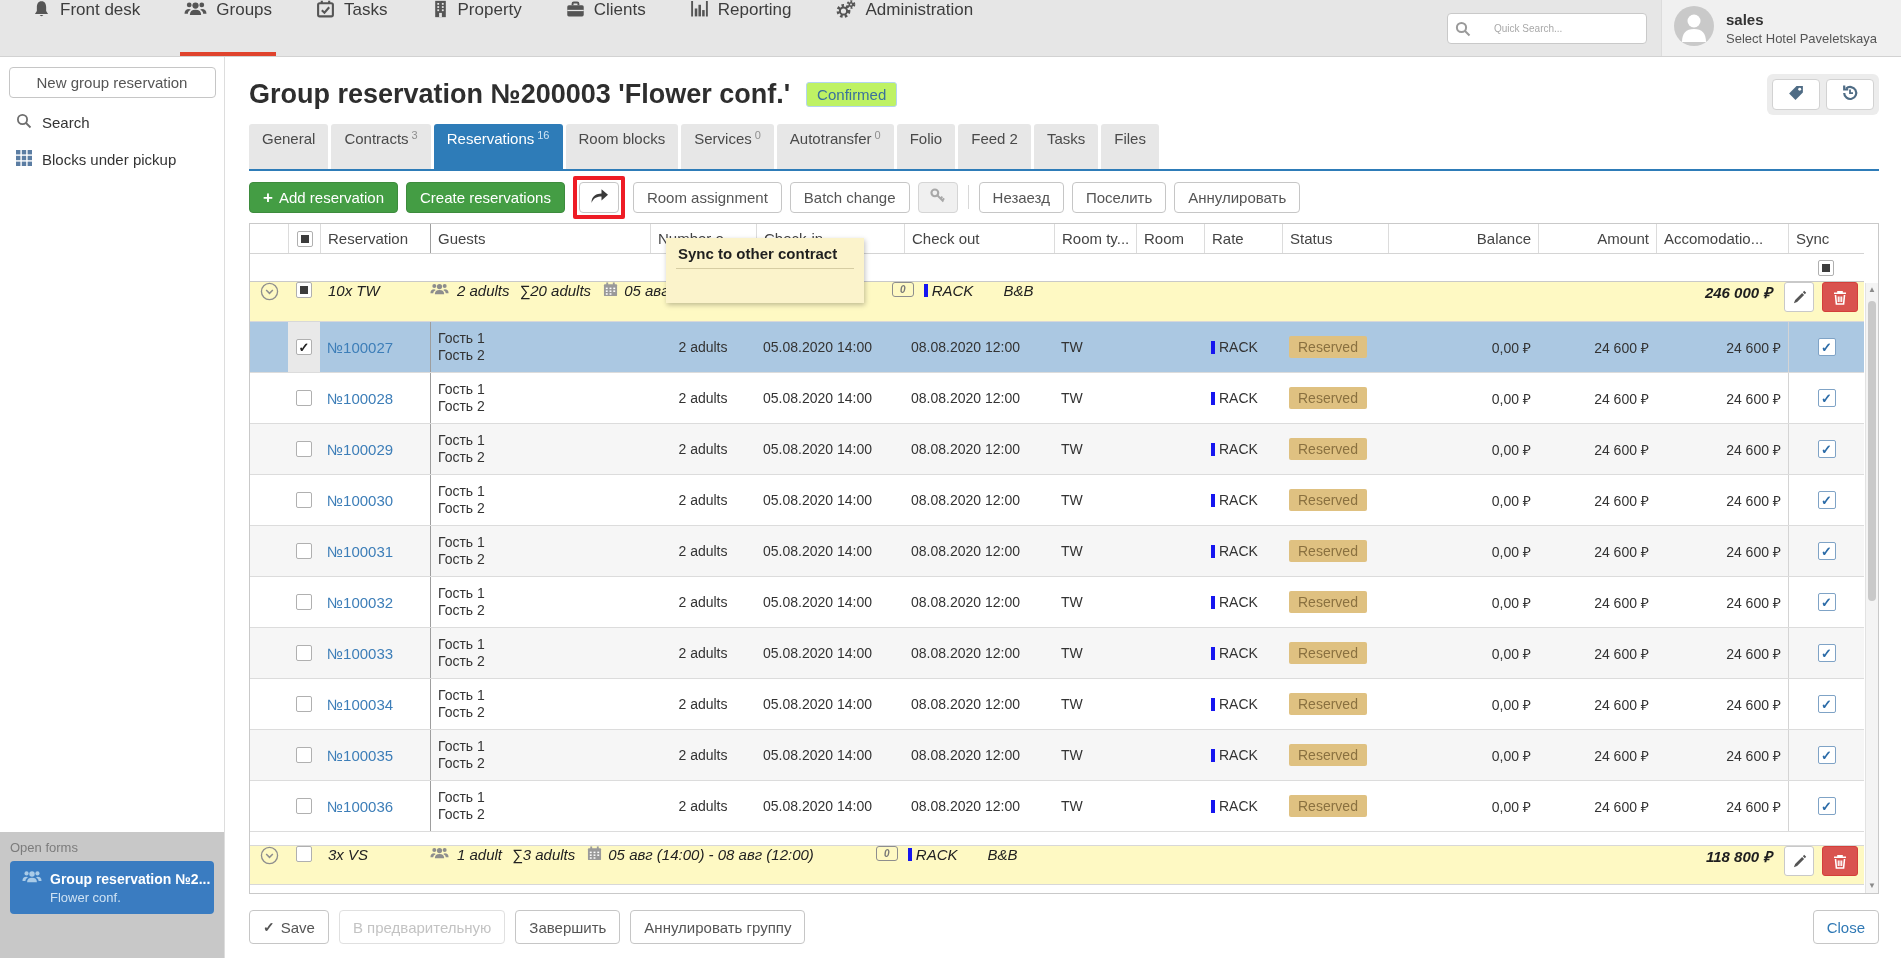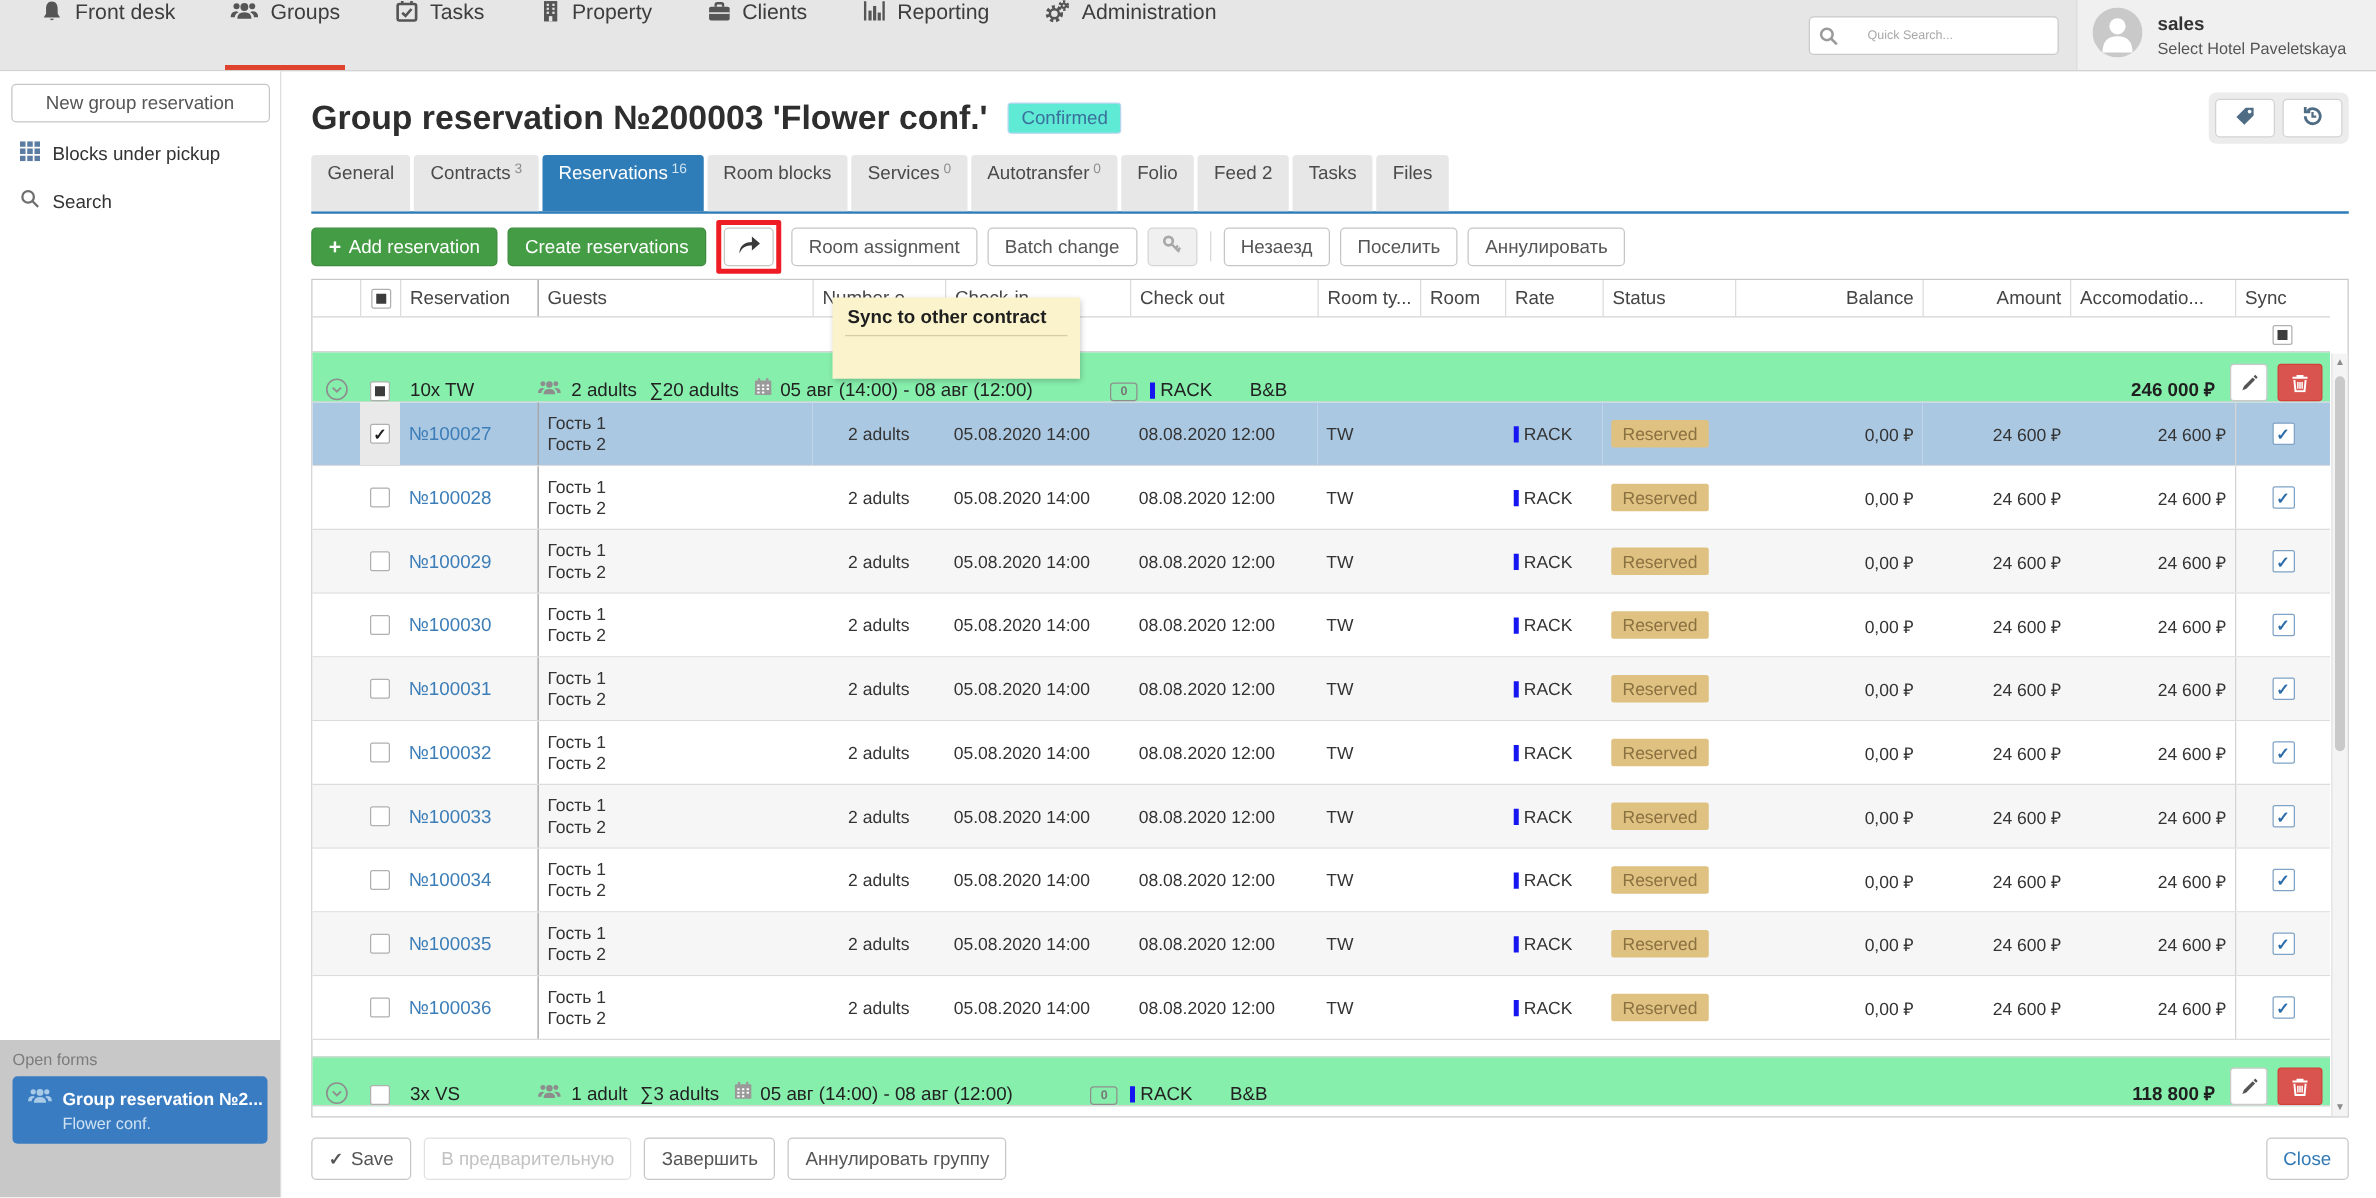--- a/index.html
+++ b/index.html
@@ -35,21 +35,21 @@
   .open-forms-label { font-size:13px; color:#7c7c7c; padding:8px 10px 6px; }
   .form-card { margin:0 10px; background:#3a7cc1; border-radius:4px; padding:8px 12px 9px; cursor:pointer; }
   .form-card-head { display:flex; align-items:center; gap:8px; }
   .form-card-title { color:#fff; font-size:14px; font-weight:bold; white-space:nowrap; }
   .form-card-sub { color:#cfe2f3; font-size:13px; margin-left:28px; margin-top:2px; }
 
   
   .main { flex:1; display:flex; flex-direction:column; padding:0 22px 0 24px; background:#fff; min-width:0; }
   .title-row { display:flex; align-items:center; margin-top:16px; height:42px; }
   .page-title { font-size:27px; font-weight:bold; color:#2e2e2e; }
-  .status-pill { margin-left:16px; background:#5eead4; border:1px solid #b3d5ef; color:#3a719c;
+  .status-pill { margin-left:16px; background:#bef264; border:1px solid #b3d5ef; color:#3a719c;
     font-size:15px; padding:3px 10px; border-radius:3px; }
   .title-actions { margin-left:auto; background:#ececec; border-radius:6px; padding:5px; display:flex; gap:6px; }
   .title-actions button { width:48px; height:31px; background:#fff; border:1px solid #d2d2d2;
     border-radius:4px; cursor:pointer; display:flex; align-items:center; justify-content:center; }
 
   .tabs { margin-top:9px; border-bottom:2px solid #2e7cb8; display:flex; align-items:flex-end; }
   .tab { background:#e7e7e7; border-radius:3px 3px 0 0; margin-right:3px; padding:6px 13px 22px;
     font-size:15px; color:#4a4a4a; cursor:pointer; white-space:nowrap; }
   .tab .sup { font-size:11px; vertical-align:top; position:relative; top:-1px; margin-left:3px; color:#8f8f8f; }
   .tab .sup:empty { display:none; }
@@ -92,22 +92,22 @@
   .trow.selected .c-select { background:#e9e9e9; }
   .trow.selected .row-cb::after { content:"✓"; font-size:13px; font-weight:bold; color:#222; }
   .c-select, .c-sync, .c-adults { justify-content:center; }
   .c-guests { flex-direction:column; align-items:flex-start !important; justify-content:center;
     border-left:1px solid #9e9e9e; line-height:17px; }
   .c-sync { border-left:1px solid #d4d4d4; }
   .res-link { color:#3d7eb8; font-size:15px; text-decoration:none; cursor:pointer; }
   .rate-bar { width:4px; height:13px; background:#1616f0; margin-right:4px; flex:none; }
   .status-badge { background:#dfc181; color:#8a7140; font-size:14px; padding:3px 9px; border-radius:2px; }
 
-  .grow { height:40px; border-bottom:1px solid #d8d8d8; display:flex; align-items:flex-end;
-    font-size:15px; color:#222; padding:0 6px 0 0; background:#86efac; }
+  .grow { height:40px; border-bottom:1px solid #d8d8d8; display:flex; align-items:flex-start;
+    font-size:15px; color:#222; padding:0 6px 0 0; background:#fef9c3;font-style:italic; }
   .grow .expand { width:38px; display:flex; justify-content:center; cursor:pointer; }
   .grow .g-cb { width:32px; display:flex; justify-content:center; }
   .g-label { width:108px; padding-left:8px; }
   .g-occ { margin-left:2px; }
   .g-sum { margin-left:10px; }
   .p-ico { margin-left:2px; margin-right:6px; }
   .cal-ico { margin-left:12px; margin-right:6px; }
   .money { min-width:22px; height:15px; border:1.5px solid #8e8e8e; border-radius:3px; font-size:10px;
     font-weight:bold; color:#777; display:inline-flex; align-items:center; justify-content:center;
     margin-left:62px; }
@@ -235,40 +235,40 @@
     </div>
   </div>
 </div>
 
 <div class="layout">
 
   <div class="sidebar">
     <button class="sb-btn">New group reservation</button>
     <div class="sb-item">
       <span><svg width="16" height="16" viewBox="0 0 16 16">
+            <circle cx="6.5" cy="6.5" r="4.6" fill="none" stroke="#6e6e6e" stroke-width="1.8"></circle>
+            <path d="M10 10 L14.5 14.5" stroke="#6e6e6e" stroke-width="1.8"></path>
+          </svg></span>
+      <span>Search</span>
+    </div>
+    <div class="sb-item">
+      <span><svg width="16" height="16" viewBox="0 0 16 16">
             <g fill="#5b7da3">
               <rect x="0" y="0" width="4.4" height="4.4"></rect>
               <rect x="5.8" y="0" width="4.4" height="4.4"></rect>
               <rect x="11.6" y="0" width="4.4" height="4.4"></rect>
               <rect x="0" y="5.8" width="4.4" height="4.4"></rect>
               <rect x="5.8" y="5.8" width="4.4" height="4.4"></rect>
               <rect x="11.6" y="5.8" width="4.4" height="4.4"></rect>
               <rect x="0" y="11.6" width="4.4" height="4.4"></rect>
               <rect x="5.8" y="11.6" width="4.4" height="4.4"></rect>
               <rect x="11.6" y="11.6" width="4.4" height="4.4"></rect>
             </g>
           </svg></span>
       <span>Blocks under pickup</span>
-    </div>
-    <div class="sb-item">
-      <span><svg width="16" height="16" viewBox="0 0 16 16">
-            <circle cx="6.5" cy="6.5" r="4.6" fill="none" stroke="#6e6e6e" stroke-width="1.8"></circle>
-            <path d="M10 10 L14.5 14.5" stroke="#6e6e6e" stroke-width="1.8"></path>
-          </svg></span>
-      <span>Search</span>
     </div>
     <div class="sb-bottom">
       <div class="open-forms-label">Open forms</div>
       <div class="form-card">
         <div class="form-card-head">
           <span><svg width="20" height="15" viewBox="0 0 22 16">
                 <g fill="#a9cbe8">
                   <circle cx="5" cy="4.6" r="2.3"></circle>
                   <path d="M0.5 13 Q0.5 8.4 5 8.4 L6.6 9.2 Q3.6 10.6 3.7 13 Z"></path>
                   <circle cx="17" cy="4.6" r="2.3"></circle>

